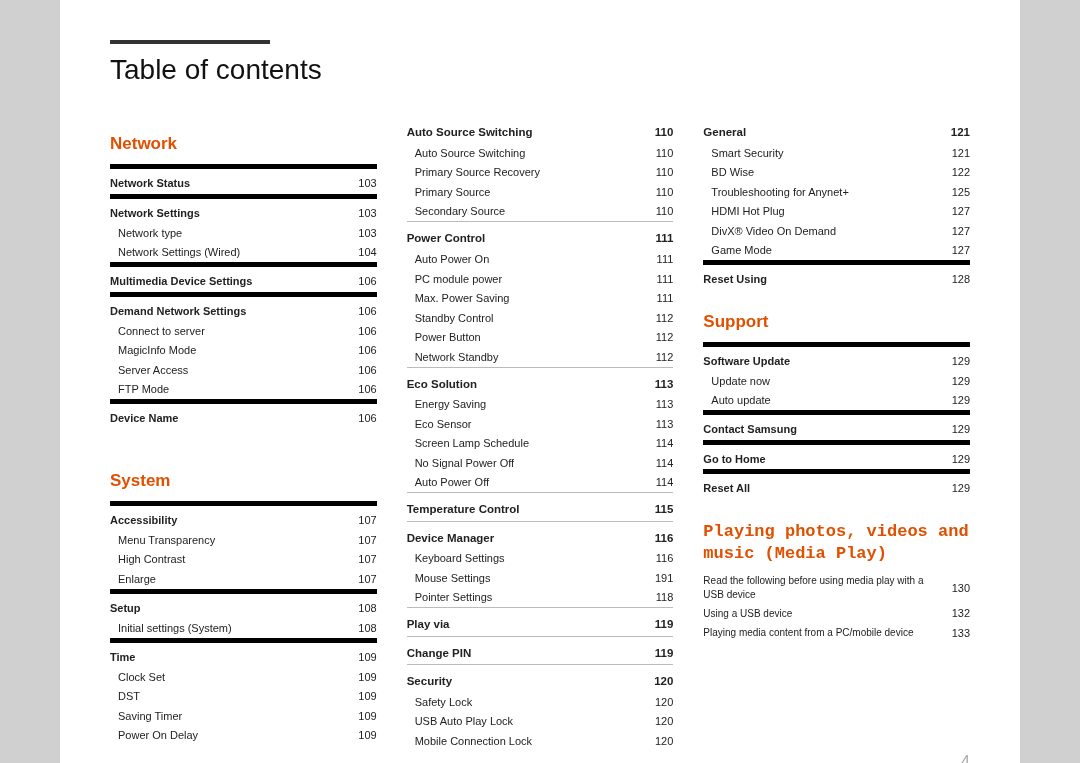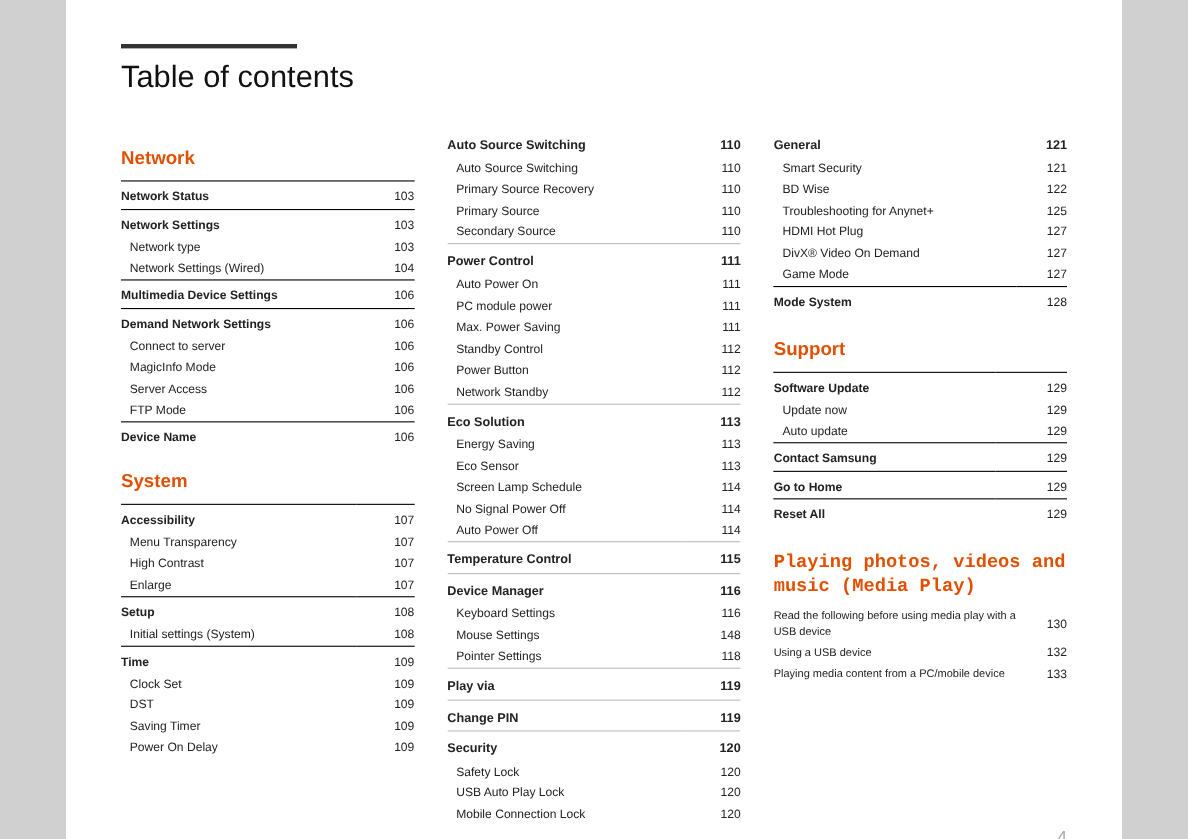--- a/index.html
+++ b/index.html
@@ -49,21 +49,21 @@
       margin-bottom: 10px;
       margin-top: 0;
     }
 
     
     .toc-table {
       width: 100%;
       border-collapse: collapse;
     }
     .toc-table tr.separator td {
-      border-top: 1px solid #000000;
+      border-top: 5px solid #000000;
       padding-top: 6px;
       padding-bottom: 2px;
     }
     .toc-table tr td {
       padding: 1.5px 0;
       font-size: 11px;
       color: #222;
       line-height: 1.5;
     }
     .toc-table tr td.label {
@@ -169,21 +169,21 @@
               <td class="num">106</td>
             </tr>
             <tr class="separator subsection">
               <td class="label">Device Name</td>
               <td class="num">106</td>
             </tr>
           </tbody>
         </table>
       </div>
 
-      <div class="section-block" style="margin-top:19px">
+      <div class="section-block" style="margin-top:42px">
         <div class="section-title">System</div>
         <table class="toc-table">
           <tbody>
             <tr class="separator subsection">
               <td class="label">Accessibility</td>
               <td class="num">107</td>
             </tr>
             <tr>
               <td class="label" style="padding-left:8px">Menu Transparency</td>
               <td class="num">107</td>
@@ -317,21 +317,21 @@
           <tr class="section-row">
             <td class="label">Device Manager</td>
             <td class="num">116</td>
           </tr>
           <tr>
             <td class="label" style="padding-left:8px">Keyboard Settings</td>
             <td class="num">116</td>
           </tr>
           <tr>
             <td class="label" style="padding-left:8px">Mouse Settings</td>
-            <td class="num">148</td>
+            <td class="num">191</td>
           </tr>
           <tr>
             <td class="label" style="padding-left:8px">Pointer Settings</td>
             <td class="num">118</td>
           </tr>
 
           <tr class="section-row">
             <td class="label">Play via</td>
             <td class="num">119</td>
           </tr>
@@ -388,21 +388,21 @@
           </tr>
           <tr>
             <td class="label" style="padding-left:8px">DivX® Video On Demand</td>
             <td class="num">127</td>
           </tr>
           <tr>
             <td class="label" style="padding-left:8px">Game Mode</td>
             <td class="num">127</td>
           </tr>
           <tr class="separator subsection">
-            <td class="label">Mode System</td>
+            <td class="label">Reset Using</td>
             <td class="num">128</td>
           </tr>
         </tbody>
       </table>
 
       <div class="section-block" style="margin-top:22px">
         <div class="section-title">Support</div>
         <table class="toc-table">
           <tbody>
             <tr class="separator subsection">

